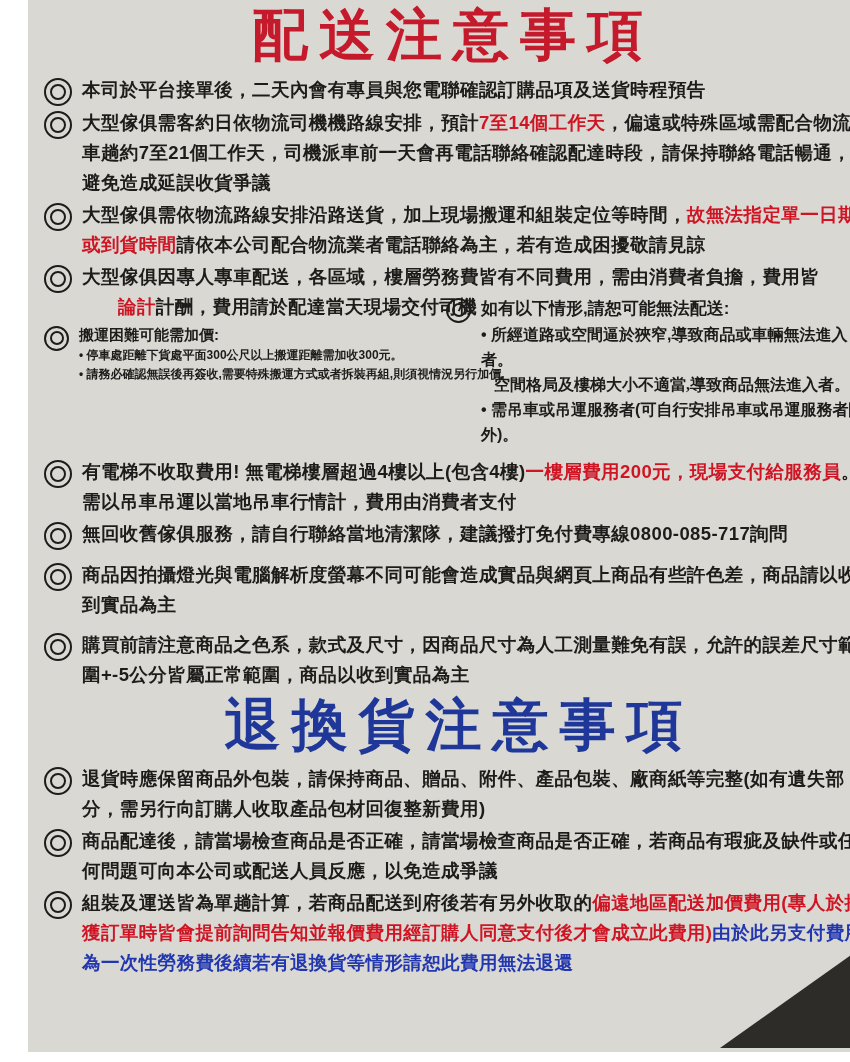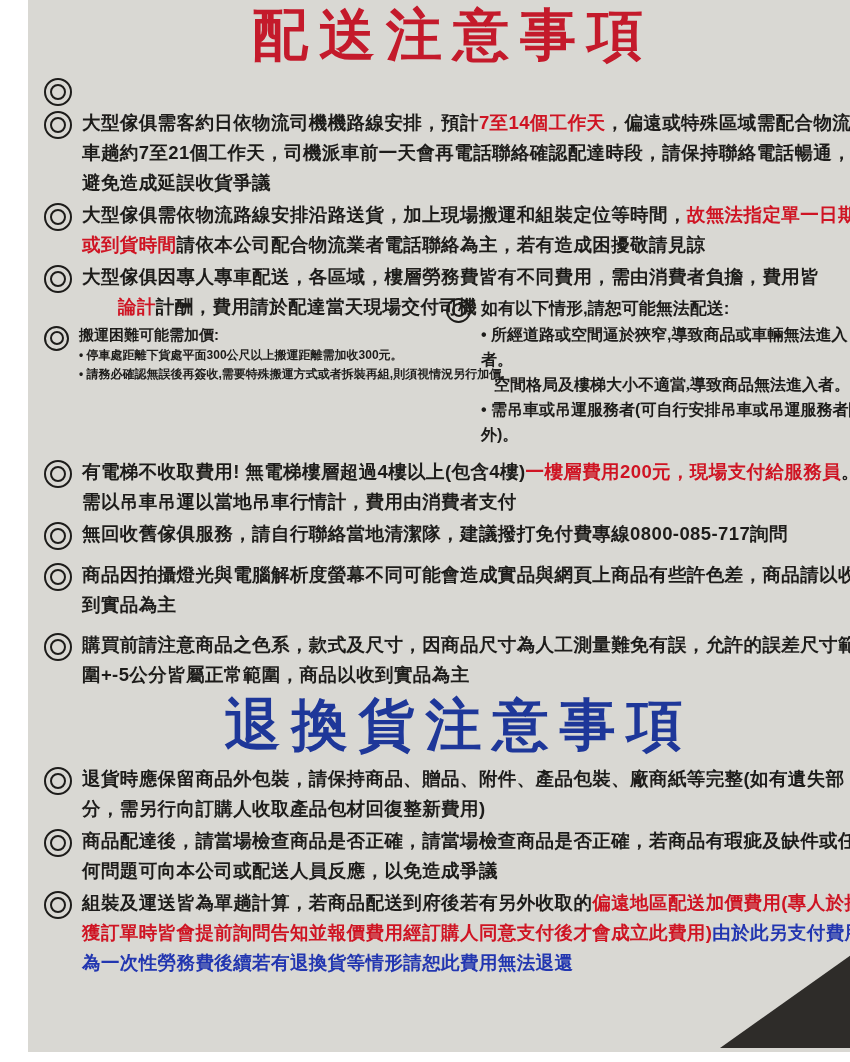--- a/index.html
+++ b/index.html
@@ -65,20 +65,21 @@
 </style>
 </head>
 <body>
 
 <div class="page" style="background: rgb(217, 216, 211); color: rgb(29, 28, 26);">
 
   <h1 class="sec-title" style="color: rgb(196, 26, 43);">配送注意事項</h1>
   <div class="items" id="sec-0">
       <div class="item">
         <span class="bullet"></span>
+        <div class="item-text"><span>本司於平台接單後，二天內會有專員與您電聯確認訂購品項及送貨時程預告</span></div>
       </div>
       <div class="item">
         <span class="bullet"></span>
         <div class="item-text"><span>大型傢俱需客約日依物流司機機路線安排，預計</span><span style="color: rgb(207, 20, 35); text-align: center;">7至14個工作天</span><span>，偏遠或特殊區域需配合物流車趟約7至21個工作天，司機派車前一天會再電話聯絡確認配達時段，請保持聯絡電話暢通，避免造成延誤收貨爭議</span></div>
       </div>
       <div class="item">
         <span class="bullet"></span>
         <div class="item-text"><span>大型傢俱需依物流路線安排沿路送貨，加上現場搬運和組裝定位等時間，</span><span style="color: rgb(207, 20, 35);">故無法指定單一日期或到貨時間</span><span>請依本公司配合物流業者電話聯絡為主，若有造成困擾敬請見諒</span></div>
       </div>
       <div class="item">

